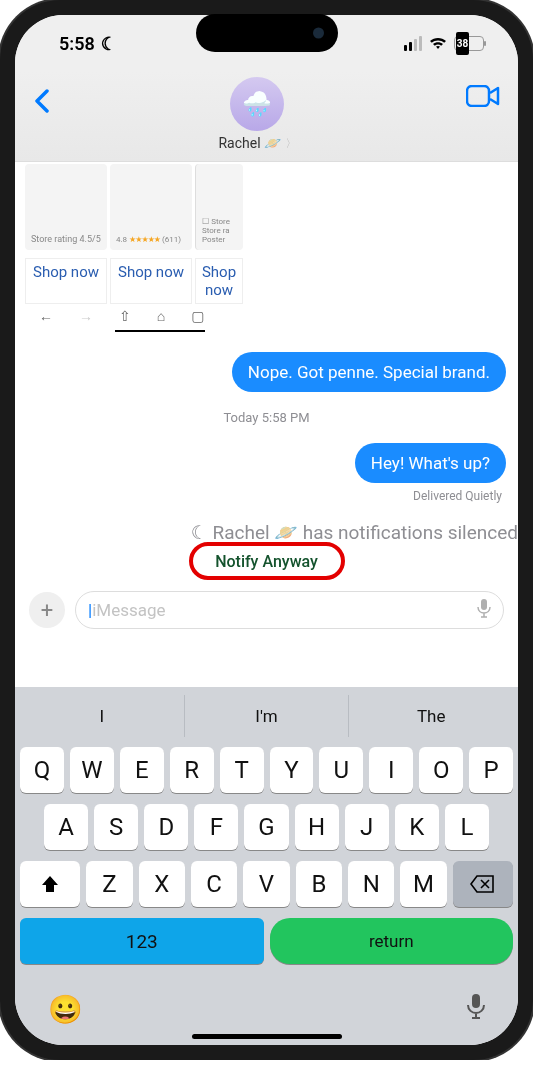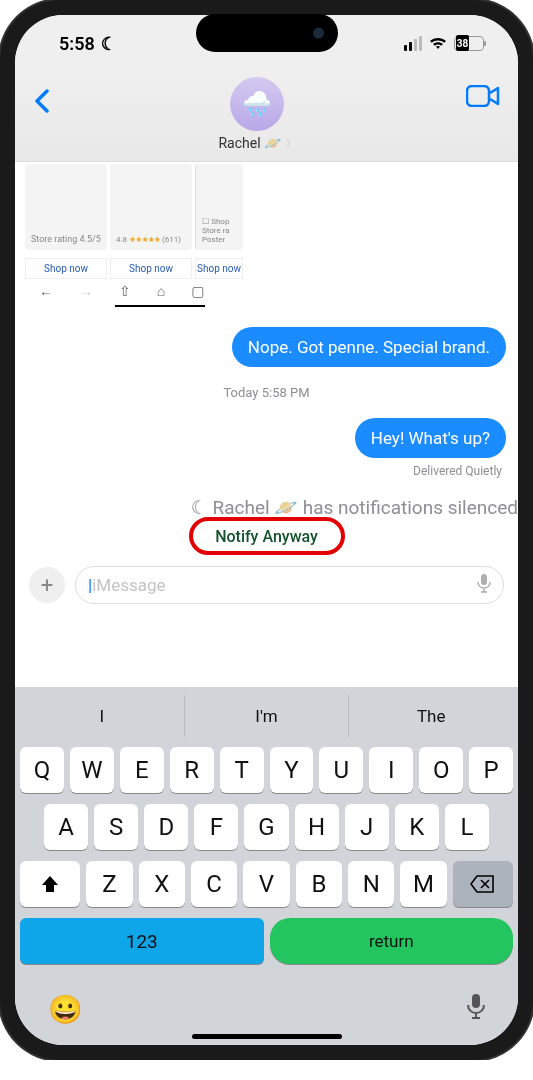--- a/index.html
+++ b/index.html
@@ -68,21 +68,21 @@
     .signal-bars span:nth-child(1){height:6px}
     .signal-bars span:nth-child(2){height:9px}
     .signal-bars span:nth-child(3){height:12px; background:#bbb}
     .signal-bars span:nth-child(4){height:15px; background:#bbb}
     .battery-box { display: flex; align-items: center; }
     .battery {
       width: 30px; height: 15px; border: 1.5px solid #999;
       border-radius: 4px; position: relative; display: flex; align-items: center;
     }
     .battery::after { content:""; position:absolute; right:-3px; top:4px; width:2px; height:5px; background:#999; border-radius:1px; }
-    .battery-fill { background:#000; color:#fff; font-size:10px; font-weight:700; border-radius:2px; height:16px; margin-left:1px; display:flex; align-items:center; justify-content:center; padding:0 2px; }
+    .battery-fill { background:#000; color:#fff; font-size:10px; font-weight:700; border-radius:2px; height:23px; margin-left:1px; display:flex; align-items:center; justify-content:center; padding:0 2px; }
     .nav-header {
       background: linear-gradient(#efefef, #e8e8e8);
       border-bottom: 1px solid #ddd;
       padding: 6px 18px 10px;
       display: flex;
       align-items: flex-start;
       justify-content: space-between;
       position: relative;
     }
     .back-btn { color: #007aff; font-size: 32px; font-weight: 400; padding-top: 6px; }
@@ -120,21 +120,21 @@
       display: flex;
       flex-direction: column;
       justify-content: flex-end;
       height: 86px;
       position: relative;
     }
     .preview-card .bot { margin-top: auto; }
     .preview-card.mid { font-size: 8px; }
     .stars { color: #f5a623; letter-spacing:-1px; }
     .shop-row { display: flex; gap:3px; margin: 0 10px; }
-    .shop-row .shop { width:82px; background:#fff; border:1px solid #eee; text-align:center; padding:4px 0; font-size:10px; color:#2a5db0; }
+    .shop-row .shop { width:82px; background:#fff; border:1px solid #eee; text-align:center; padding:4px 0; font-size:15px; color:#2a5db0; }
     .browser-full { display:flex; gap:26px; padding:4px 14px; font-size:14px; color:#666; margin-left: 10px; }
     .bubble-out {
       background: #1a8cff;
       color: #fff;
       border-radius: 20px;
       padding: 10px 16px;
       font-size: 17px;
       margin: 8px 12px 4px auto;
       max-width: 380px;
       position: relative;
@@ -235,21 +235,21 @@
           <div class="bot">Store rating 4.5/5</div>
         </div>
         <div class="preview-card mid">
           <div style="display:flex;gap:2px;align-items:center;">
             <span>4.8</span>
             <span class="stars">★★★★★</span>
             <span>(611)</span>
           </div>
         </div>
         <div class="preview-card" style="width:48px;border-left:1px solid #ddd;">
-          <div style="font-size:8px;">☐ <span>Shop</span></div>
+          <div style="font-size:8px;">☐ <span>Store</span></div>
           <div style="font-size:8px;">Store ra</div>
           <div style="font-size:8px;">Poster</div>
         </div>
       </div>
       <div class="shop-row">
         <div class="shop">Shop now</div>
         <div class="shop">Shop now</div>
         <div class="shop" style="width:48px">Shop now</div>
       </div>
       <div class="browser-full">

